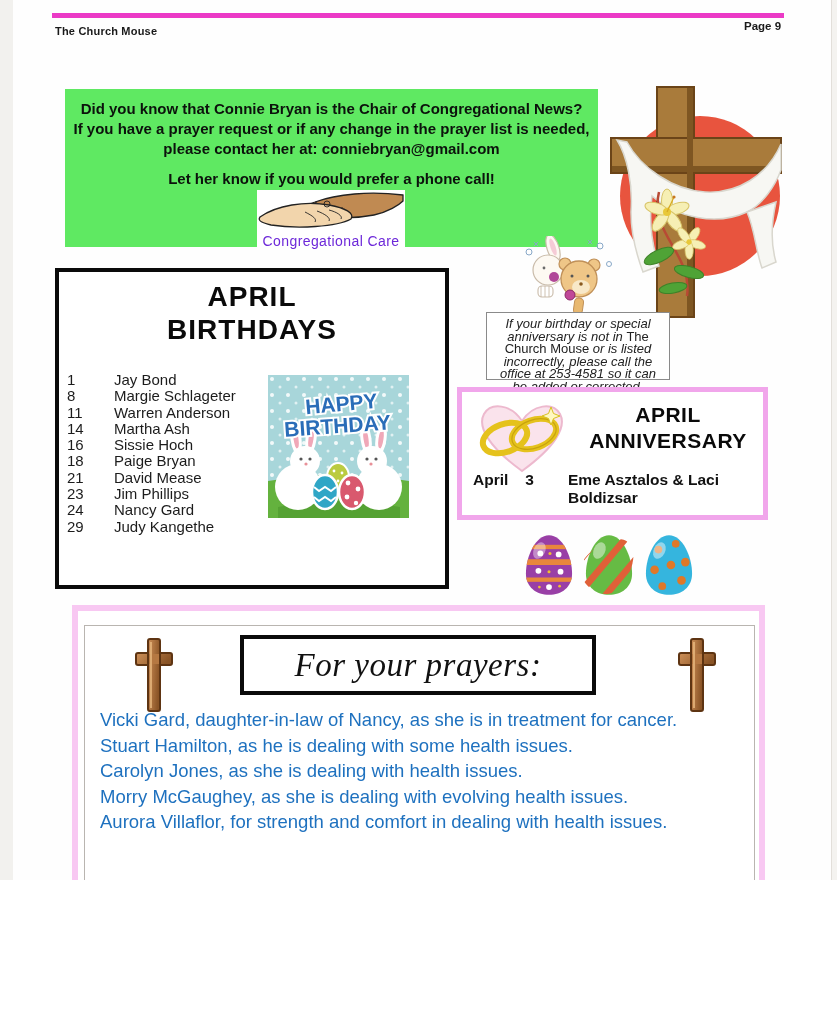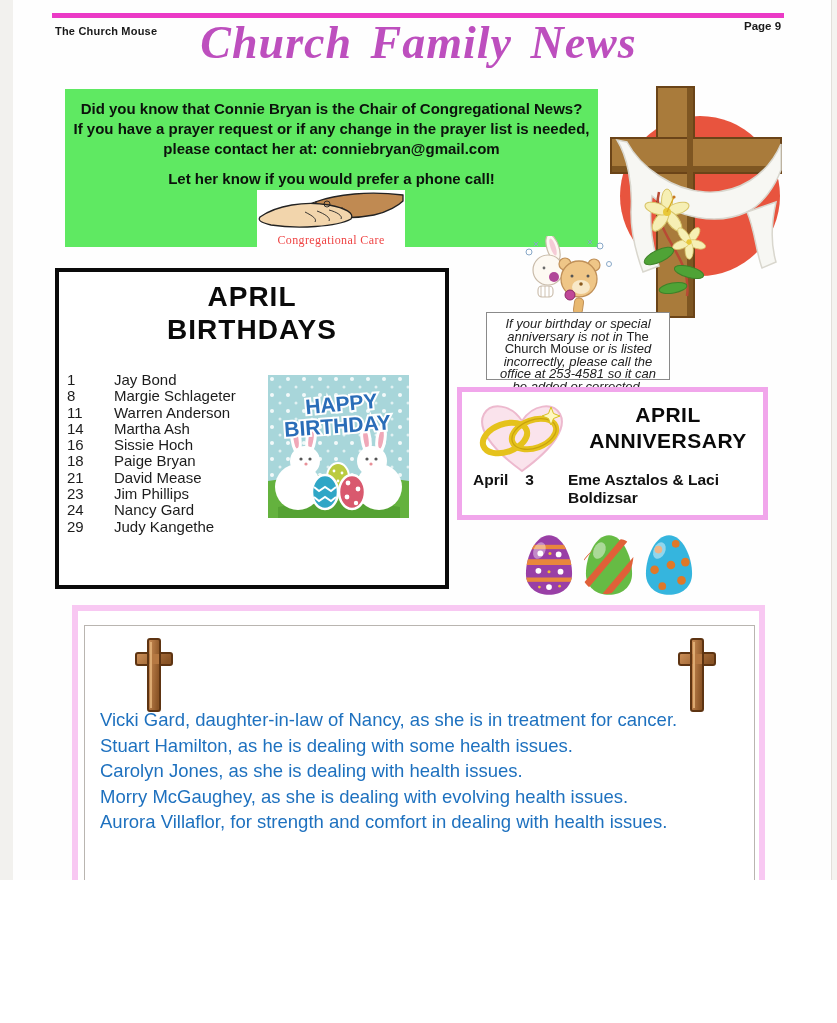--- a/index.html
+++ b/index.html
@@ -14,21 +14,21 @@
   .masthead{left:55px;top:25px;font-size:11px;font-weight:600;color:#1a1a1a;letter-spacing:.2px;}
   .page-num{left:744px;top:20px;font-size:11.5px;font-weight:600;color:#1a1a1a;}
   .main-title{left:0;right:0;top:16px;text-align:center;
       font-family:"Liberation Serif",serif;font-style:italic;font-weight:bold;
       font-size:46px;color:#BD4FBE;letter-spacing:1px;word-spacing:6px;}
   
   .care-box{left:65px;top:89px;width:533px;height:158px;background:#5FE962;
       text-align:center;color:#0c120c;font-weight:bold;font-size:15px;line-height:20px;padding-top:10px;box-sizing:border-box;}
   .care-box .gap{height:10px;}
   .hands-card{left:257px;top:190px;width:148px;height:60px;background:#ffffff;text-align:center;}
-  .hands-caption{font-family:Liberation Serif, serif;font-size:12px;color:#ef4444;letter-spacing:.4px;margin-top:-3px;}
+  .hands-caption{font-family:Liberation Sans, sans-serif;font-size:14px;color:#6d28d9;letter-spacing:.4px;margin-top:-3px;}
   
   .bday-box{left:55px;top:268px;width:394px;height:321px;border:4px solid #0a0a0a;background:#fff;box-sizing:border-box;}
   .bday-title{margin-top:8px;text-align:center;font-size:28px;font-weight:bold;letter-spacing:1px;line-height:33px;color:#0a0a0a;}
   .bday-list{left:8px;top:100px;font-size:15px;line-height:16.3px;color:#1c1c1c;}
   .bday-row{display:flex;}
   .bday-day{width:47px;}
   .bday-img{left:209px;top:103px;}
   
   .note-box{left:477px;top:312px;width:184px;height:68px;border:1.5px solid #8a8a8a;background:#fff;
       box-sizing:border-box;padding:5px 7px;text-align:center;font-size:13px;line-height:12.5px;color:#222;margin-left:9px;}
@@ -59,21 +59,20 @@
 <body>
 
 <div id="page">
 
   <div class="abs edge-left"></div>
   <div class="abs edge-right"></div>
 
   <div class="abs head-line"></div>
   <div class="abs masthead">The Church Mouse</div>
   <div class="abs page-num">Page 9</div>
-  <div class="abs main-title">Church Family News</div>
 
   <div class="abs care-box">
     <div>Did you know that Connie Bryan is the Chair of Congregational News?</div>
     <div>If you have a prayer request or if any change in the prayer list is needed,</div>
     <div>please contact her at: conniebryan@gmail.com</div>
     <div class="gap"></div>
     <div>Let her know if you would prefer a phone call!</div>
   </div>
 
   <div class="abs hands-card">
@@ -356,20 +355,23 @@
         <stop offset="0" stop-color="#CE9058"></stop>
             <stop offset="1" stop-color="#8A5426"></stop>
           </linearGradient>
         </defs>
       <rect x="3" y="16" width="36" height="12" rx="2" fill="url(#pcg1)" stroke="#5E3412" stroke-width="2"></rect>
       <rect x="15" y="2" width="12" height="72" rx="2" fill="url(#pcg1)" stroke="#5E3412" stroke-width="2"></rect>
       <rect x="16" y="17" width="10" height="10" fill="#B57842"></rect>
       <line x1="18" y1="5" x2="18" y2="71" stroke="#E8B87E" stroke-width="2" opacity="0.8"></line>
     </svg>
 
+    <div class="abs prayer-title-box">
+      <span class="prayer-title">For your prayers:</span>
+    </div>
 
     <svg class="abs cross-right" width="42" height="76" viewBox="0 0 42 76">
       <defs>
           <linearGradient id="pcg2" x1="0" y1="0" x2="1" y2="0.3">
         <stop offset="0" stop-color="#CE9058"></stop>
             <stop offset="1" stop-color="#8A5426"></stop>
           </linearGradient>
         </defs>
       <rect x="3" y="16" width="36" height="12" rx="2" fill="url(#pcg2)" stroke="#5E3412" stroke-width="2"></rect>
       <rect x="15" y="2" width="12" height="72" rx="2" fill="url(#pcg2)" stroke="#5E3412" stroke-width="2"></rect>

